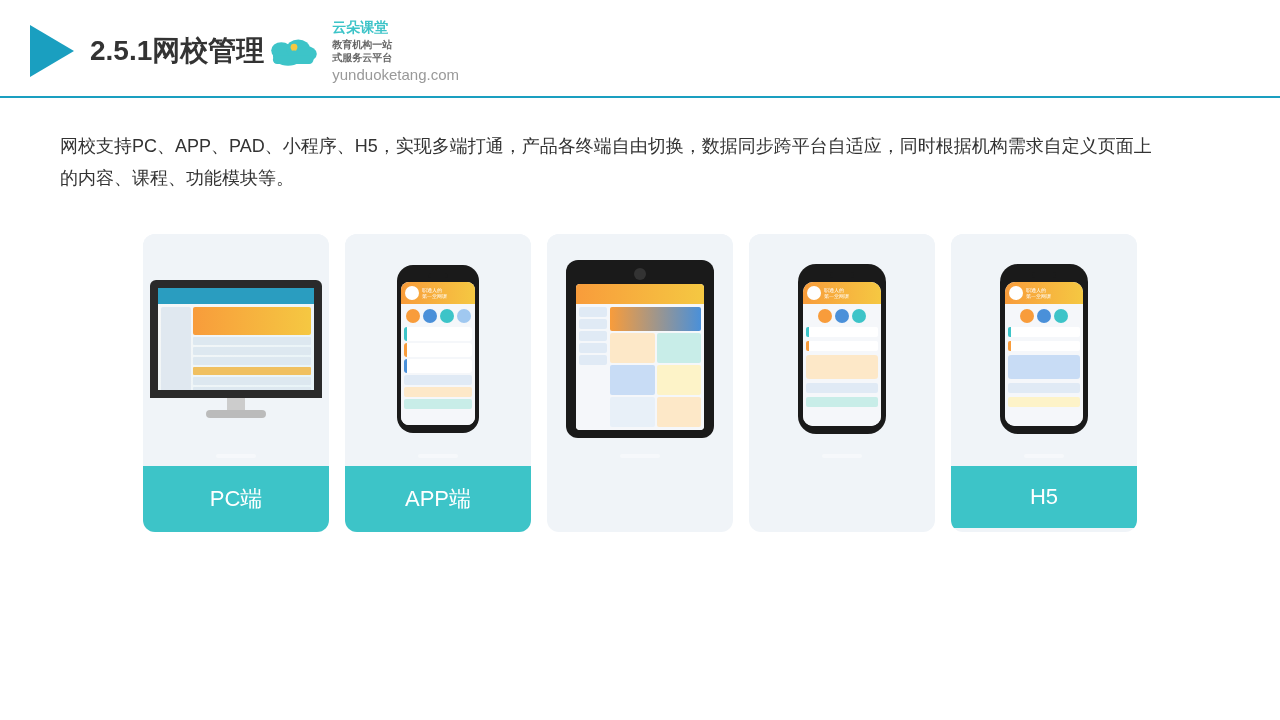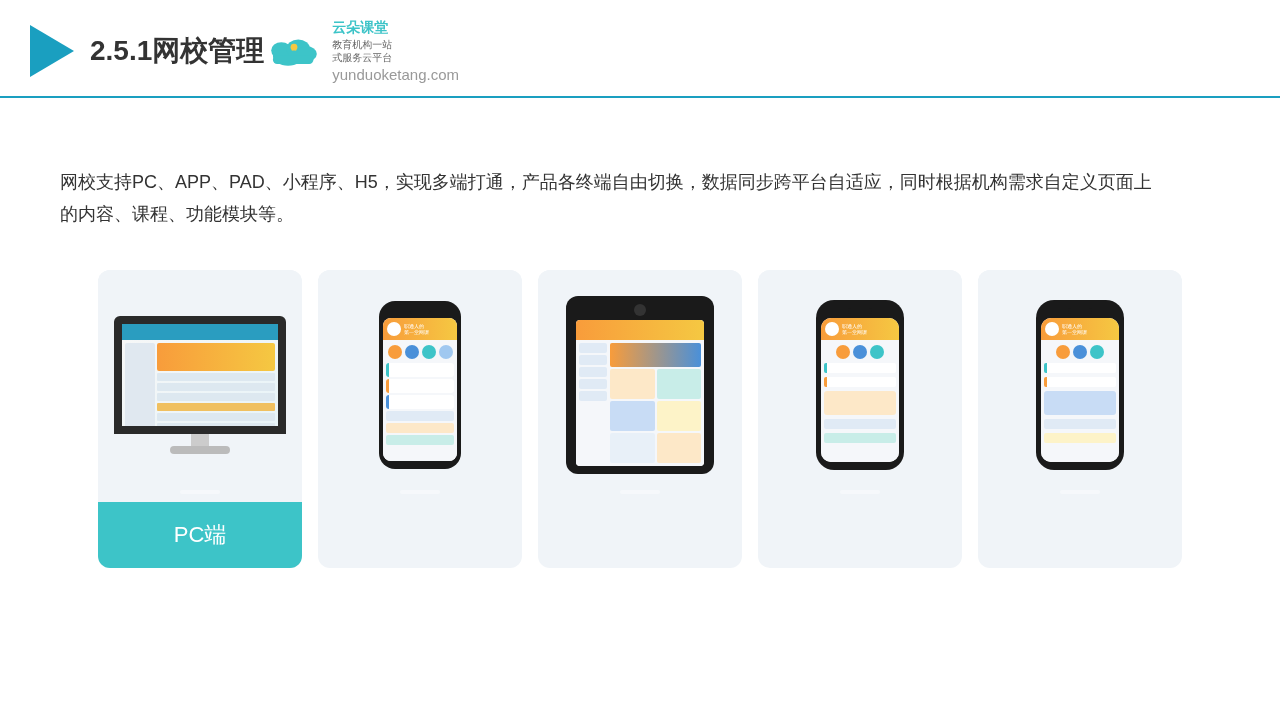--- a/index.html
+++ b/index.html
@@ -52,40 +52,39 @@
       display: flex;
       flex-direction: column;
       font-size: 11px;
       color: #555;
       line-height: 1.4;
     }
 
     
     .content {
       padding: 32px 60px 20px 60px;
-      margin-top: 36px;
     }
     .description {
       font-size: 18px;
       color: #333;
       line-height: 1.8;
       max-width: 1100px;
     }
 
     
     .cards-container {
       display: flex;
       gap: 16px;
       margin-top: 40px;
       justify-content: center;
     }
     .card {
       background: #f0f4f8;
       border-radius: 12px;
-      width: 204px;
+      width: 186px;
       overflow: hidden;
       display: flex;
       flex-direction: column;
     }
     .card-image-area {
       height: 220px;
       display: flex;
       align-items: center;
       justify-content: center;
       padding: 20px 16px 10px 16px;
@@ -378,21 +377,21 @@
       <ellipse cx="20" cy="22" rx="12" ry="10" fill="#3dc4c8"></ellipse>
       <ellipse cx="40" cy="20" rx="14" ry="11" fill="#3dc4c8"></ellipse>
       <ellipse cx="50" cy="26" rx="12" ry="9" fill="#3dc4c8"></ellipse>
       <rect x="10" y="28" width="48" height="10" rx="5" fill="#3dc4c8"></rect>
 
       <circle cx="35" cy="18" r="4" fill="#f5c842"></circle>
       <polygon points="35,12 36.5,16.5 41,16.5 37.5,19.5 39,24 35,21 31,24 32.5,19.5 29,16.5 33.5,16.5" fill="#f5c842" transform="scale(0.7) translate(15,8)"></polygon>
     </svg>
     <div class="logo-text-block">
       <span style="font-size:14px;font-weight:bold;color:#3dc4c8;">云朵课堂</span>
-      <span style="font-size:10px;color:#666;line-height:1.3;">教育机构一站<br>式服务云平台</span>
+      <span style="font-size:10px;color:#666;line-height:1.3;font-weight:bold;">教育机构一站<br>式服务云平台</span>
       <span style="font-size:15px;color:#999;">yunduoketang.com</span>
     </div>
   </div>
 </div>
 
 <div class="content">
   <div class="description">网校支持PC、APP、PAD、小程序、H5，实现多端打通，产品各终端自由切换，数据同步跨平台自适应，同时根据机构需求自定义页面上的内容、课程、功能模块等。</div>
 
   <div class="cards-container">
 
@@ -446,20 +445,21 @@
               <div class="phone-card-item phone-card-orange"></div>
               <div class="phone-card-item phone-card-blue"></div>
               <div style="height:10px;background:#e0eaf5;border-radius:2px;"></div>
               <div style="height:10px;background:#fde8c8;border-radius:2px;"></div>
               <div style="height:10px;background:#c8ede8;border-radius:2px;"></div>
             </div>
           </div>
         </div>
       </div>
       <div class="card-indicator"></div>
+      <div class="card-label">APP端</div>
     </div>
 
     <div class="card">
       <div class="card-image-area">
         <div class="tablet-mockup">
           <div class="tablet-home-btn"></div>
           <div class="tablet-screen">
             <div class="tablet-top-bar"></div>
             <div class="tablet-body">
               <div class="tablet-left-col">
@@ -532,16 +532,17 @@
               <div style="height:10px;background:#fff;border-radius:2px;border-left:3px solid #3dc4c8;margin-bottom:2px;"></div>
               <div style="height:10px;background:#fff;border-radius:2px;border-left:3px solid #f89c3b;margin-bottom:2px;"></div>
               <div style="height:24px;background:#c8dcf5;border-radius:3px;margin-bottom:2px;"></div>
               <div style="height:10px;background:#e0eaf5;border-radius:2px;"></div>
               <div style="height:10px;background:#fdf3c8;border-radius:2px;margin-top:2px;"></div>
             </div>
           </div>
         </div>
       </div>
       <div class="card-indicator"></div>
+      <div class="card-label">H5</div>
     </div>
 
   </div>
 </div>
 
 </body></html>

